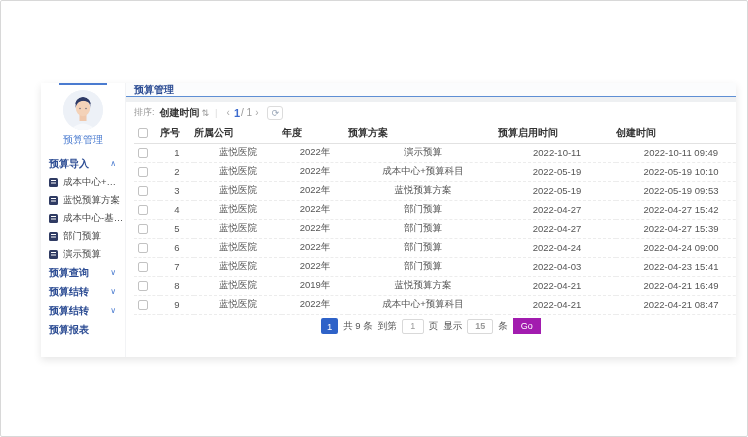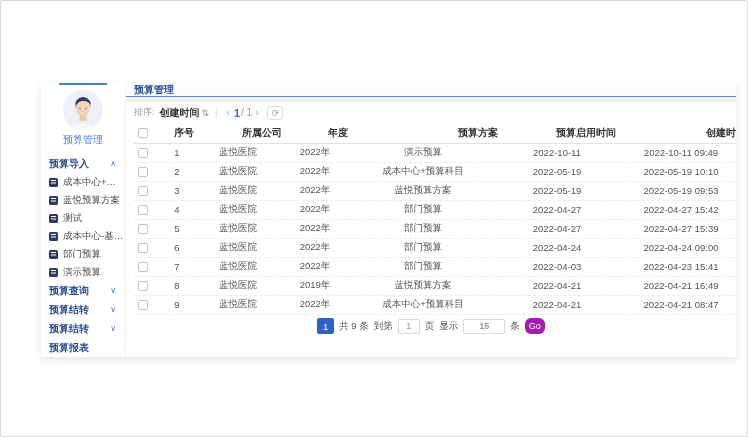--- a/index.html
+++ b/index.html
@@ -67,21 +67,21 @@
   .pg-cur { color:#3d6bce; font-size:11px; font-weight:bold; margin:0 1px; }
   .pg-total { color:#999; font-size:10px; }
   .refresh-btn {
     width:16px; height:14px; border:1px solid #dcdcdc; border-radius:3px; margin-left:6px;
     display:flex; align-items:center; justify-content:center; color:#9aa7b8; font-size:9px;
     cursor:pointer; background:#fff;
   }
   table { width:100%; border-collapse:collapse; table-layout:fixed; }
   th {
     font-size:10px; color:#333; font-weight:bold; height:20px;
-    border-bottom:1px solid #e2e2e2; text-align:right; white-space:nowrap; overflow:hidden;
+    border-bottom:1px solid #e2e2e2; text-align:left; white-space:nowrap; overflow:hidden;
   }
   td {
     font-size:9.5px; color:#555; height:19px; text-align:center;
     border-bottom:1px dashed #ececec; white-space:nowrap; overflow:hidden;
   }
   .cb {
     display:inline-block; width:10px; height:10px; border:1px solid #c2c2c2; border-radius:2px;
     background:#fff; vertical-align:middle; cursor:pointer;
   }
   th.col-sel, td.col-sel { text-align:left; padding-left:4px; }
@@ -91,23 +91,23 @@
     font-size:9.5px; color:#555;
   }
   .page-active {
     min-width:17px; height:16px; background:#2e62c8; color:#fff; border-radius:2px;
     display:flex; align-items:center; justify-content:center; font-size:9.5px; cursor:pointer;
   }
   .pg-input {
     width:22px; height:15px; border:1px solid #d9d9d9; border-radius:2px; text-align:center;
     font-size:9px; color:#999; font-family:inherit; background:#fff;
   }
-  .pg-input.wide { width:42px;font-weight:bold; }
+  .pg-input.wide { width:26px;font-weight:bold; }
   .go-btn {
-    width:20px; height:16px; background:#a21caf; color:#fff; border:none; border-radius:6px;
+    width:28px; height:16px; background:#a21caf; color:#fff; border:none; border-radius:0;
     font-size:9px; cursor:pointer; display:flex; align-items:center; justify-content:center;
   }
 </style>
 </head>
 <body>
 
 <div class="frame">
   <div class="app">
 
     <div class="sidebar">
@@ -138,24 +138,20 @@
             <div class="side-item">
               <span class="doc-icon"></span>
               <span class="side-item-label">成本中心+预算科目</span>
             </div>
 
             <div class="side-item">
               <span class="doc-icon"></span>
               <span class="side-item-label">蓝悦预算方案</span>
             </div>
 
-            <div class="side-item">
-              <span class="doc-icon"></span>
-              <span class="side-item-label">测试</span>
-            </div>
 
             <div class="side-item">
               <span class="doc-icon"></span>
               <span class="side-item-label">成本中心-基础设置...</span>
             </div>
 
 
             <div class="side-item">
               <span class="doc-icon"></span>
               <span class="side-item-label">部门预算</span>

